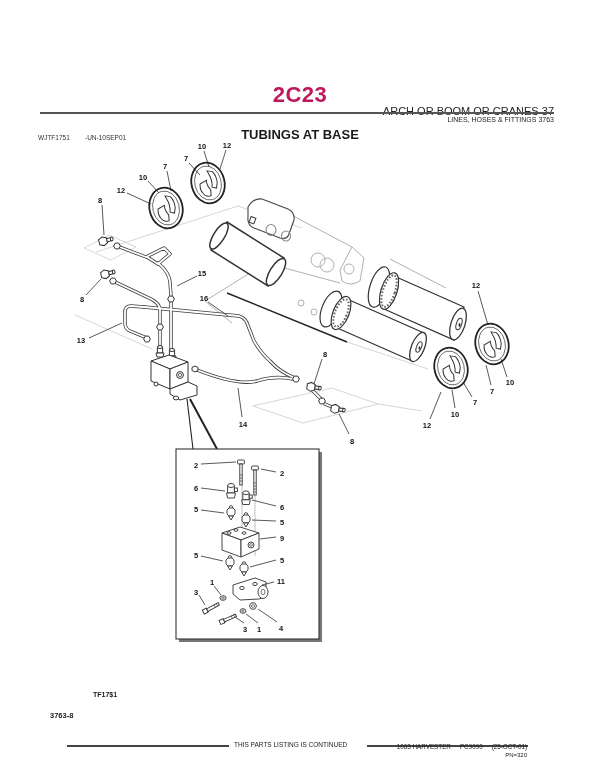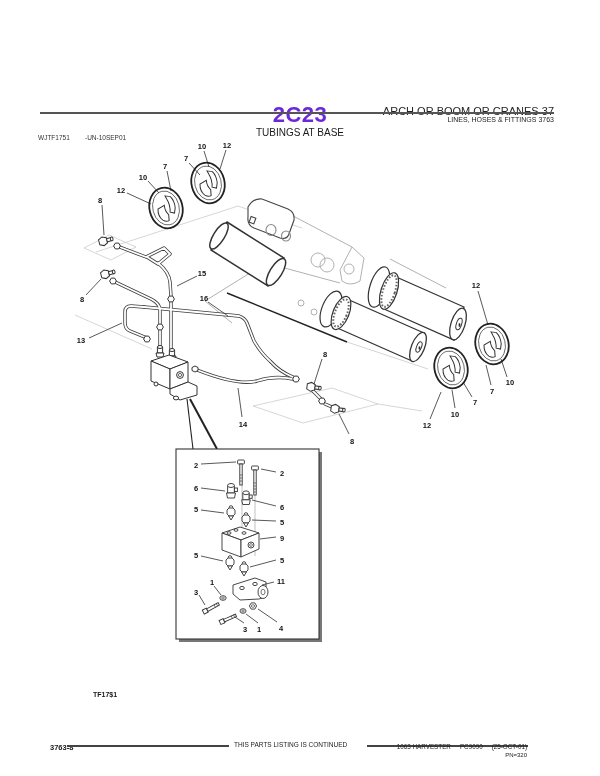--- a/index.html
+++ b/index.html
@@ -1,29 +1,29 @@
 <!DOCTYPE html>
 <html><head>
 <meta charset="utf-8">
 <style>
   html,body{margin:0;padding:0;background:#ffffff;}
   body{width:600px;height:776px;position:relative;overflow:hidden;
        font-family:"Liberation Sans", sans-serif;color:#1a1a1a;}
   .abs{position:absolute;}
   #diagram-svg{position:absolute;left:0;top:0;}
   .title{left:0;right:0;top:82px;text-align:center;font-size:22px;font-weight:bold;
-         letter-spacing:0.5px;color:#6d28d9;margin-top:20px;}
+         letter-spacing:0.5px;color:#be185d;}
   .hdr-r1{right:46px;top:105px;font-size:11px;color:#222;}
   .hdr-r2{right:46px;top:116px;font-size:7px;color:#222;}
   .rule-top{left:40px;right:46px;top:112px;height:2px;background:#555;}
-  .subtitle{left:0;right:0;top:127px;text-align:center;font-size:10px;font-weight:normal;}
+  .subtitle{left:0;right:0;top:127px;text-align:center;font-size:13px;font-weight:bold;}
   .figcode{left:38px;top:134px;font-size:6.5px;color:#333;}
   .figsuffix{left:85px;top:134px;font-size:6.5px;color:#333;}
   .figtag{left:93px;top:691px;font-size:7px;font-weight:bold;}
-  .foot-page{left:38px;top:743px;font-size:7.5px;font-weight:bold;padding-left:12px;}
+  .foot-page{left:38px;top:711px;font-size:7.5px;font-weight:bold;padding-left:12px;}
   .foot-rule-l{left:67px;width:162px;top:745px;height:1.5px;background:#444;}
   .foot-rule-r{left:367px;width:161px;top:745px;height:1.5px;background:#444;}
   .foot-center{left:234px;top:741px;font-size:6.5px;color:#222;}
   .foot-right{right:73px;top:743px;font-size:6.3px;color:#222;text-align:right;white-space:nowrap;}
   .foot-right span{margin-left:9px;}
   .foot-pn{right:73px;top:752px;font-size:6px;color:#222;text-align:right;}
 </style>
 </head>
 <body>
 

